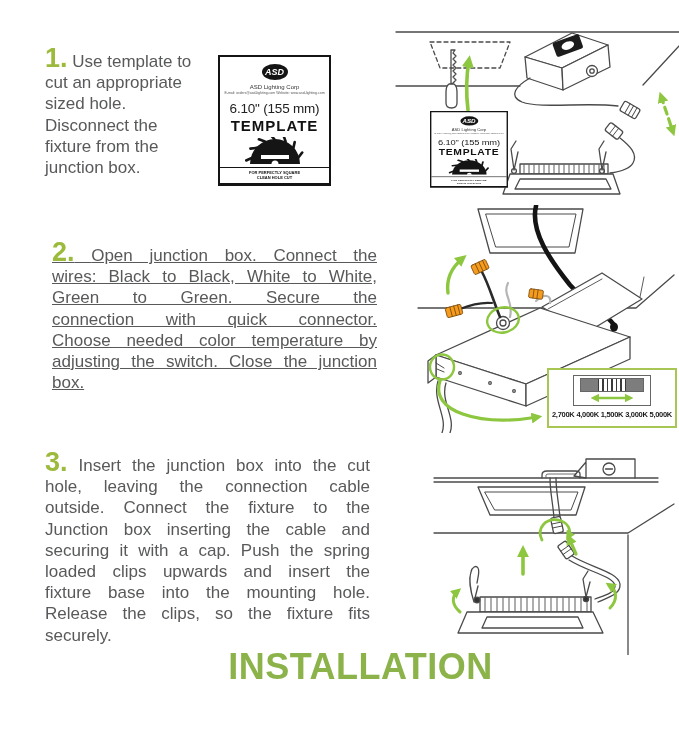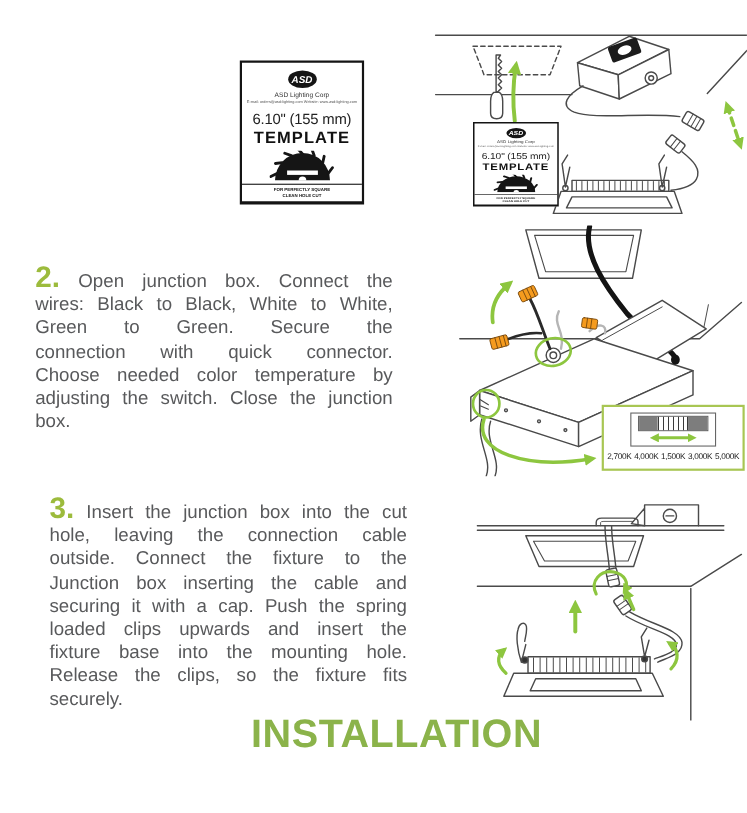--- a/index.html
+++ b/index.html
@@ -4,21 +4,21 @@
 <style>
   html,body{margin:0;padding:0;background:#fff;}
   .page{position:relative;width:679px;height:739px;background:#fff;overflow:hidden;
         font-family:"Liberation Sans",sans-serif;color:#58595b;}
   .step{position:absolute;font-size:17px;line-height:21.2px;}
   .step p{margin:0;}
   .step .num{font-size:27px;font-weight:bold;color:#9cbb3c;line-height:21.2px;}
   .step .txt{white-space:pre-line;}
   .step.justify p{text-align:justify;text-align-last:justify;}
   #step1{left:45px;top:48px;width:158px;}
-  #step2{left:32px;top:242px;width:325px;}
+  #step2{left:52px;top:242px;width:325px;text-decoration:underline;}
   #step3{left:45px;top:452px;width:325px;}
   .panel{position:absolute;}
   #panel1{left:390px;top:22px;}
   #panel2{left:390px;top:205px;}
   #panel3{left:390px;top:450px;}
   
   .tcard{position:absolute;box-sizing:border-box;width:113px;height:131px;background:#fff;
          border:2px solid #141414;border-bottom-width:3px;display:flex;flex-direction:column;
          align-items:center;text-align:center;color:#222;}
   #tcard-main{left:218px;top:55px;}
@@ -34,29 +34,37 @@
          font-weight:bold;line-height:5px;padding:2px 0 3px;color:#111;white-space:pre-line;}
   
   .callout{position:absolute;left:547px;top:368px;width:130px;height:60px;box-sizing:border-box;
          border:2px solid #a8c653;background:#fff;display:flex;flex-direction:column;align-items:center;}
   .switchbox{margin-top:5px;width:78px;height:31px;box-sizing:border-box;border:1.5px solid #666;
          display:flex;flex-direction:column;align-items:center;justify-content:center;gap:1px;background:#fff;}
   .track{display:flex;width:64px;height:14px;border:1px solid #666;box-sizing:border-box;}
   .track .blockL,.track .blockR{width:17px;background:#7d7d7d;}
   .track .stripes{flex:1;background:repeating-linear-gradient(90deg,#3a3a3a 0 1.5px,#fff 1.5px 4.5px);}
   .cctlabels{display:flex;justify-content:space-between;width:100%;box-sizing:border-box;
-         padding:0 3px;margin-top:4px;font-size:7.5px;font-weight:normal;letter-spacing:-0.3px;color:#1a1a1a;}
+         padding:0 3px;margin-top:4px;font-size:7.5px;font-weight:bold;letter-spacing:-0.3px;color:#1a1a1a;}
   .title{position:absolute;left:0;top:646px;width:679px;text-align:center;transform:translateX(21px);
          font-size:36px;font-weight:bold;letter-spacing:0.5px;color:#8bb34a;}
 </style>
 </head>
 <body>
 
 <div class="page">
 
+  <div class="step" id="step1">
+    <p><span class="num">1.</span> <span class="txt">Use template to
+cut an appropriate
+sized hole.
+Disconnect the
+fixture from the
+junction box.</span></p>
+  </div>
 
   <div class="step justify" id="step2">
     <p><span class="num">2.</span> <span class="txt">Open junction box. Connect the
 wires: Black to Black, White to White,
 Green to Green. Secure the
 connection with quick connector.
 Choose needed color temperature by
 adjusting the switch. Close the junction
 box.</span></p>
   </div>

